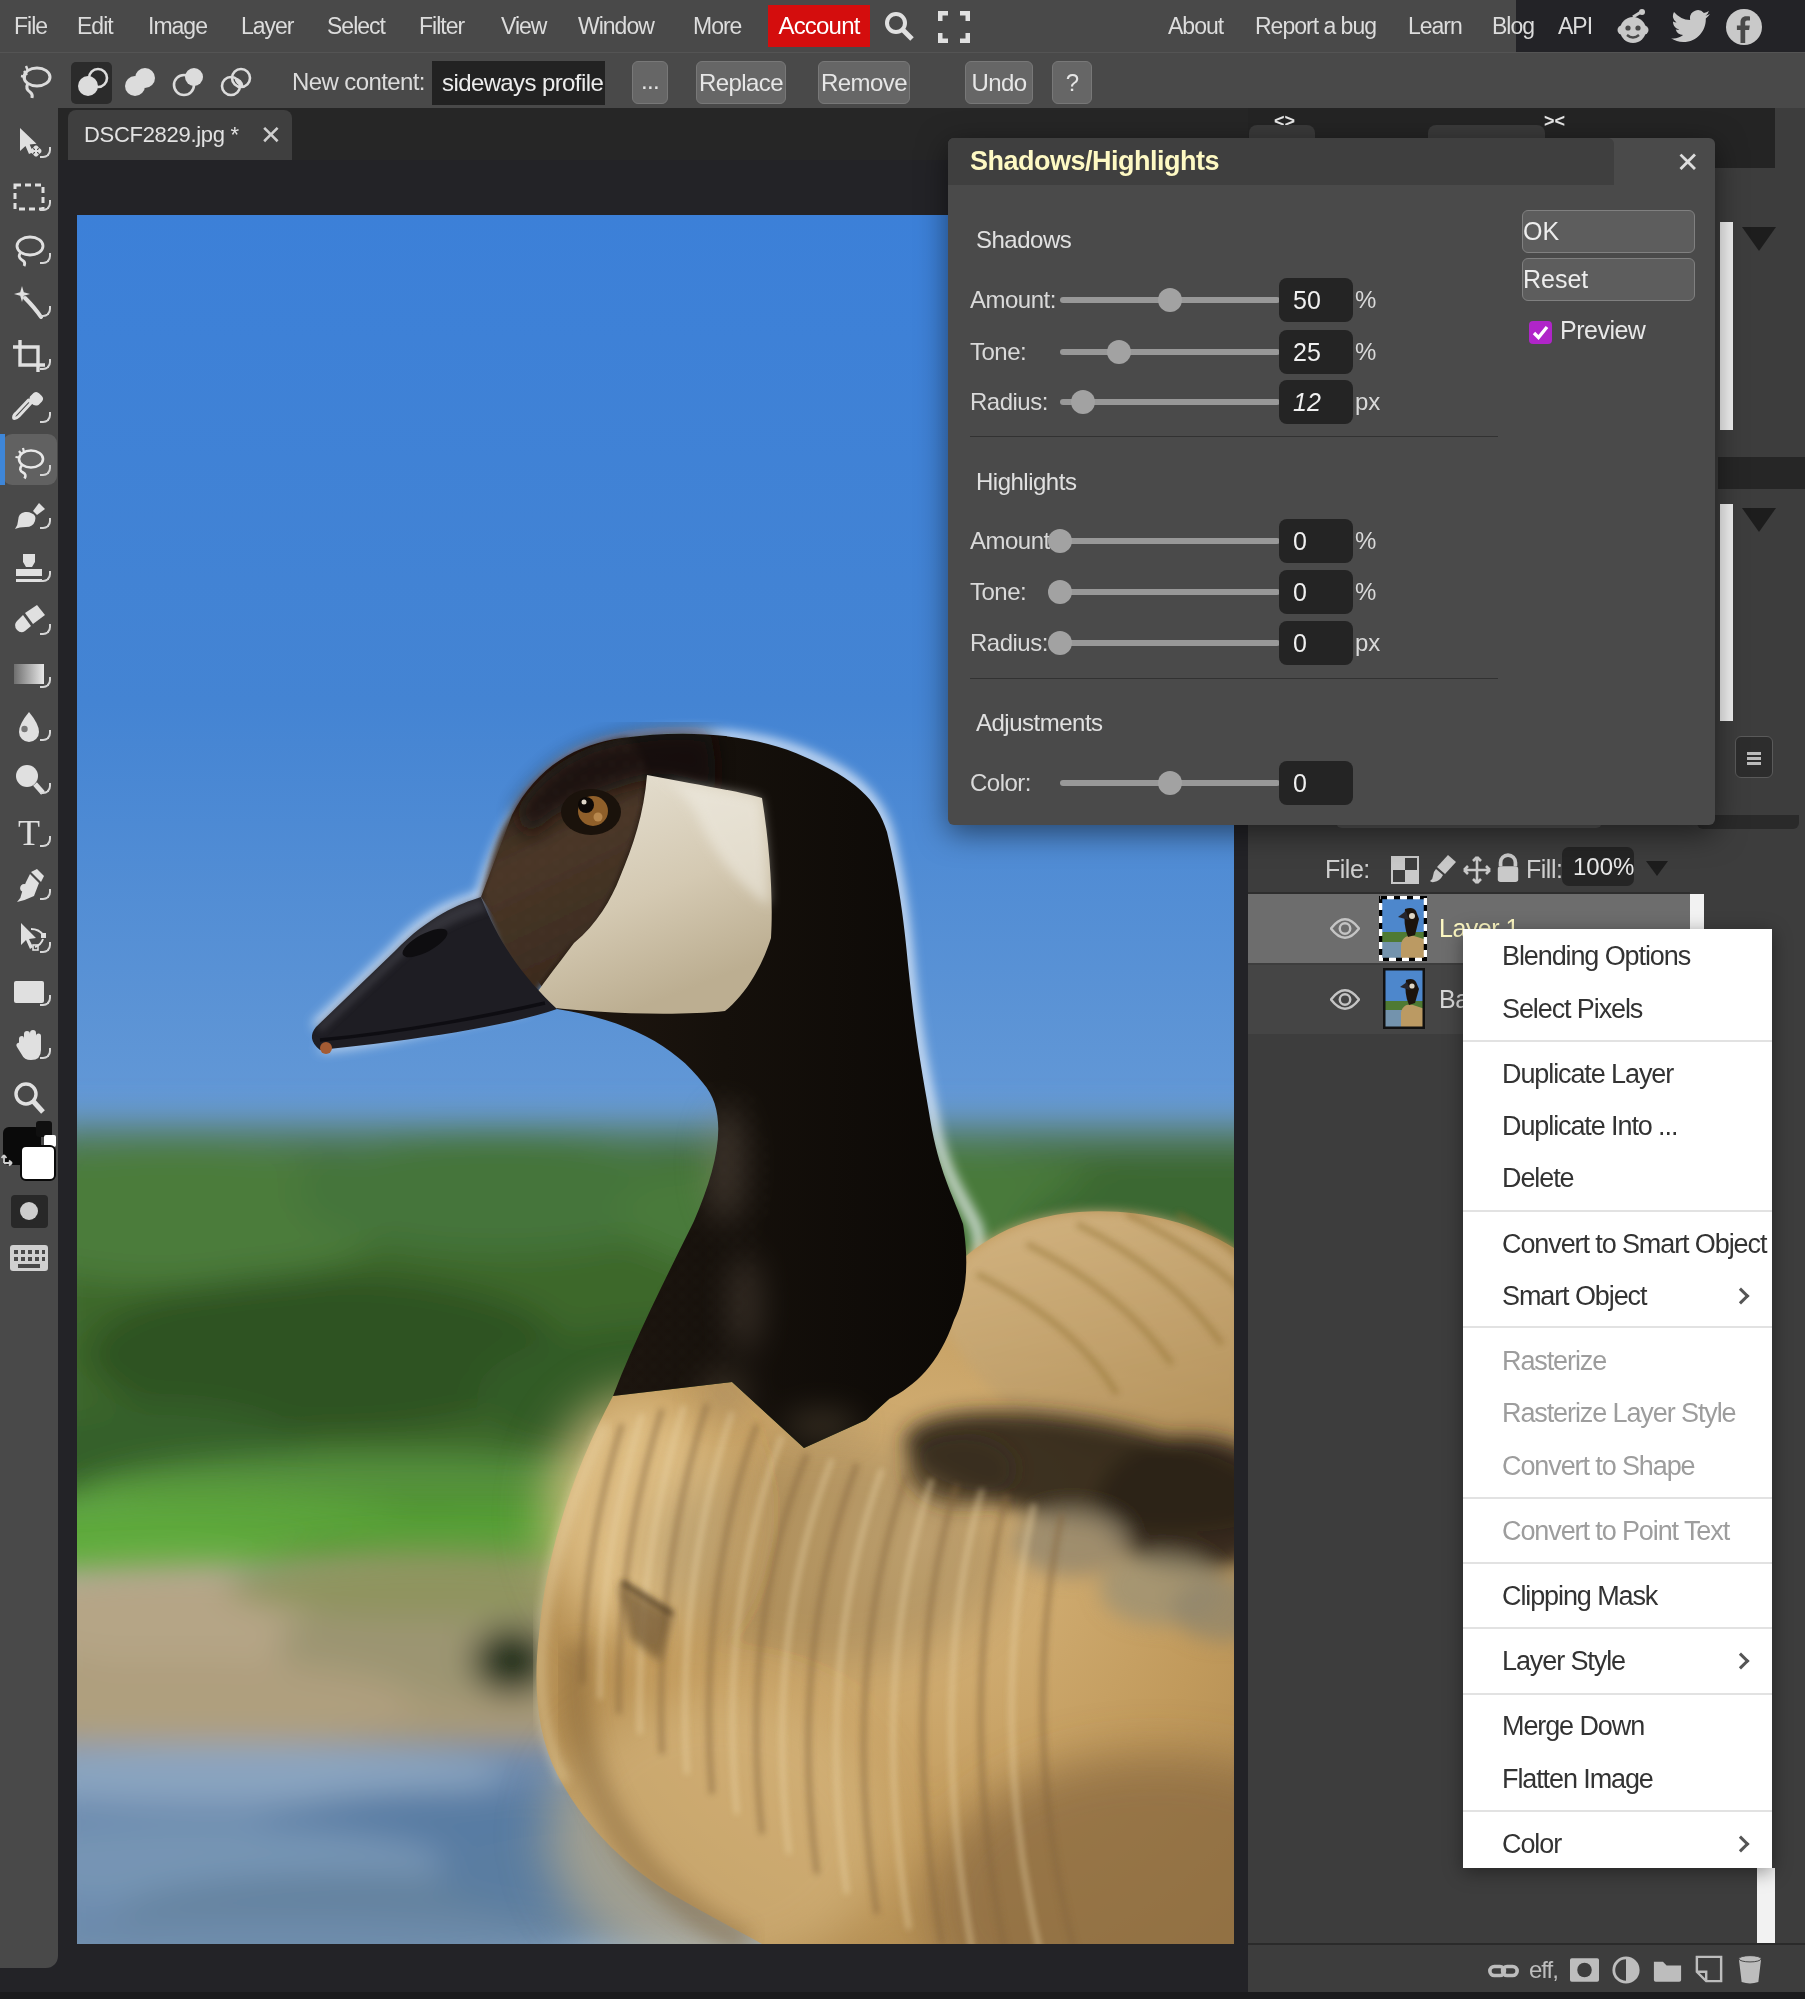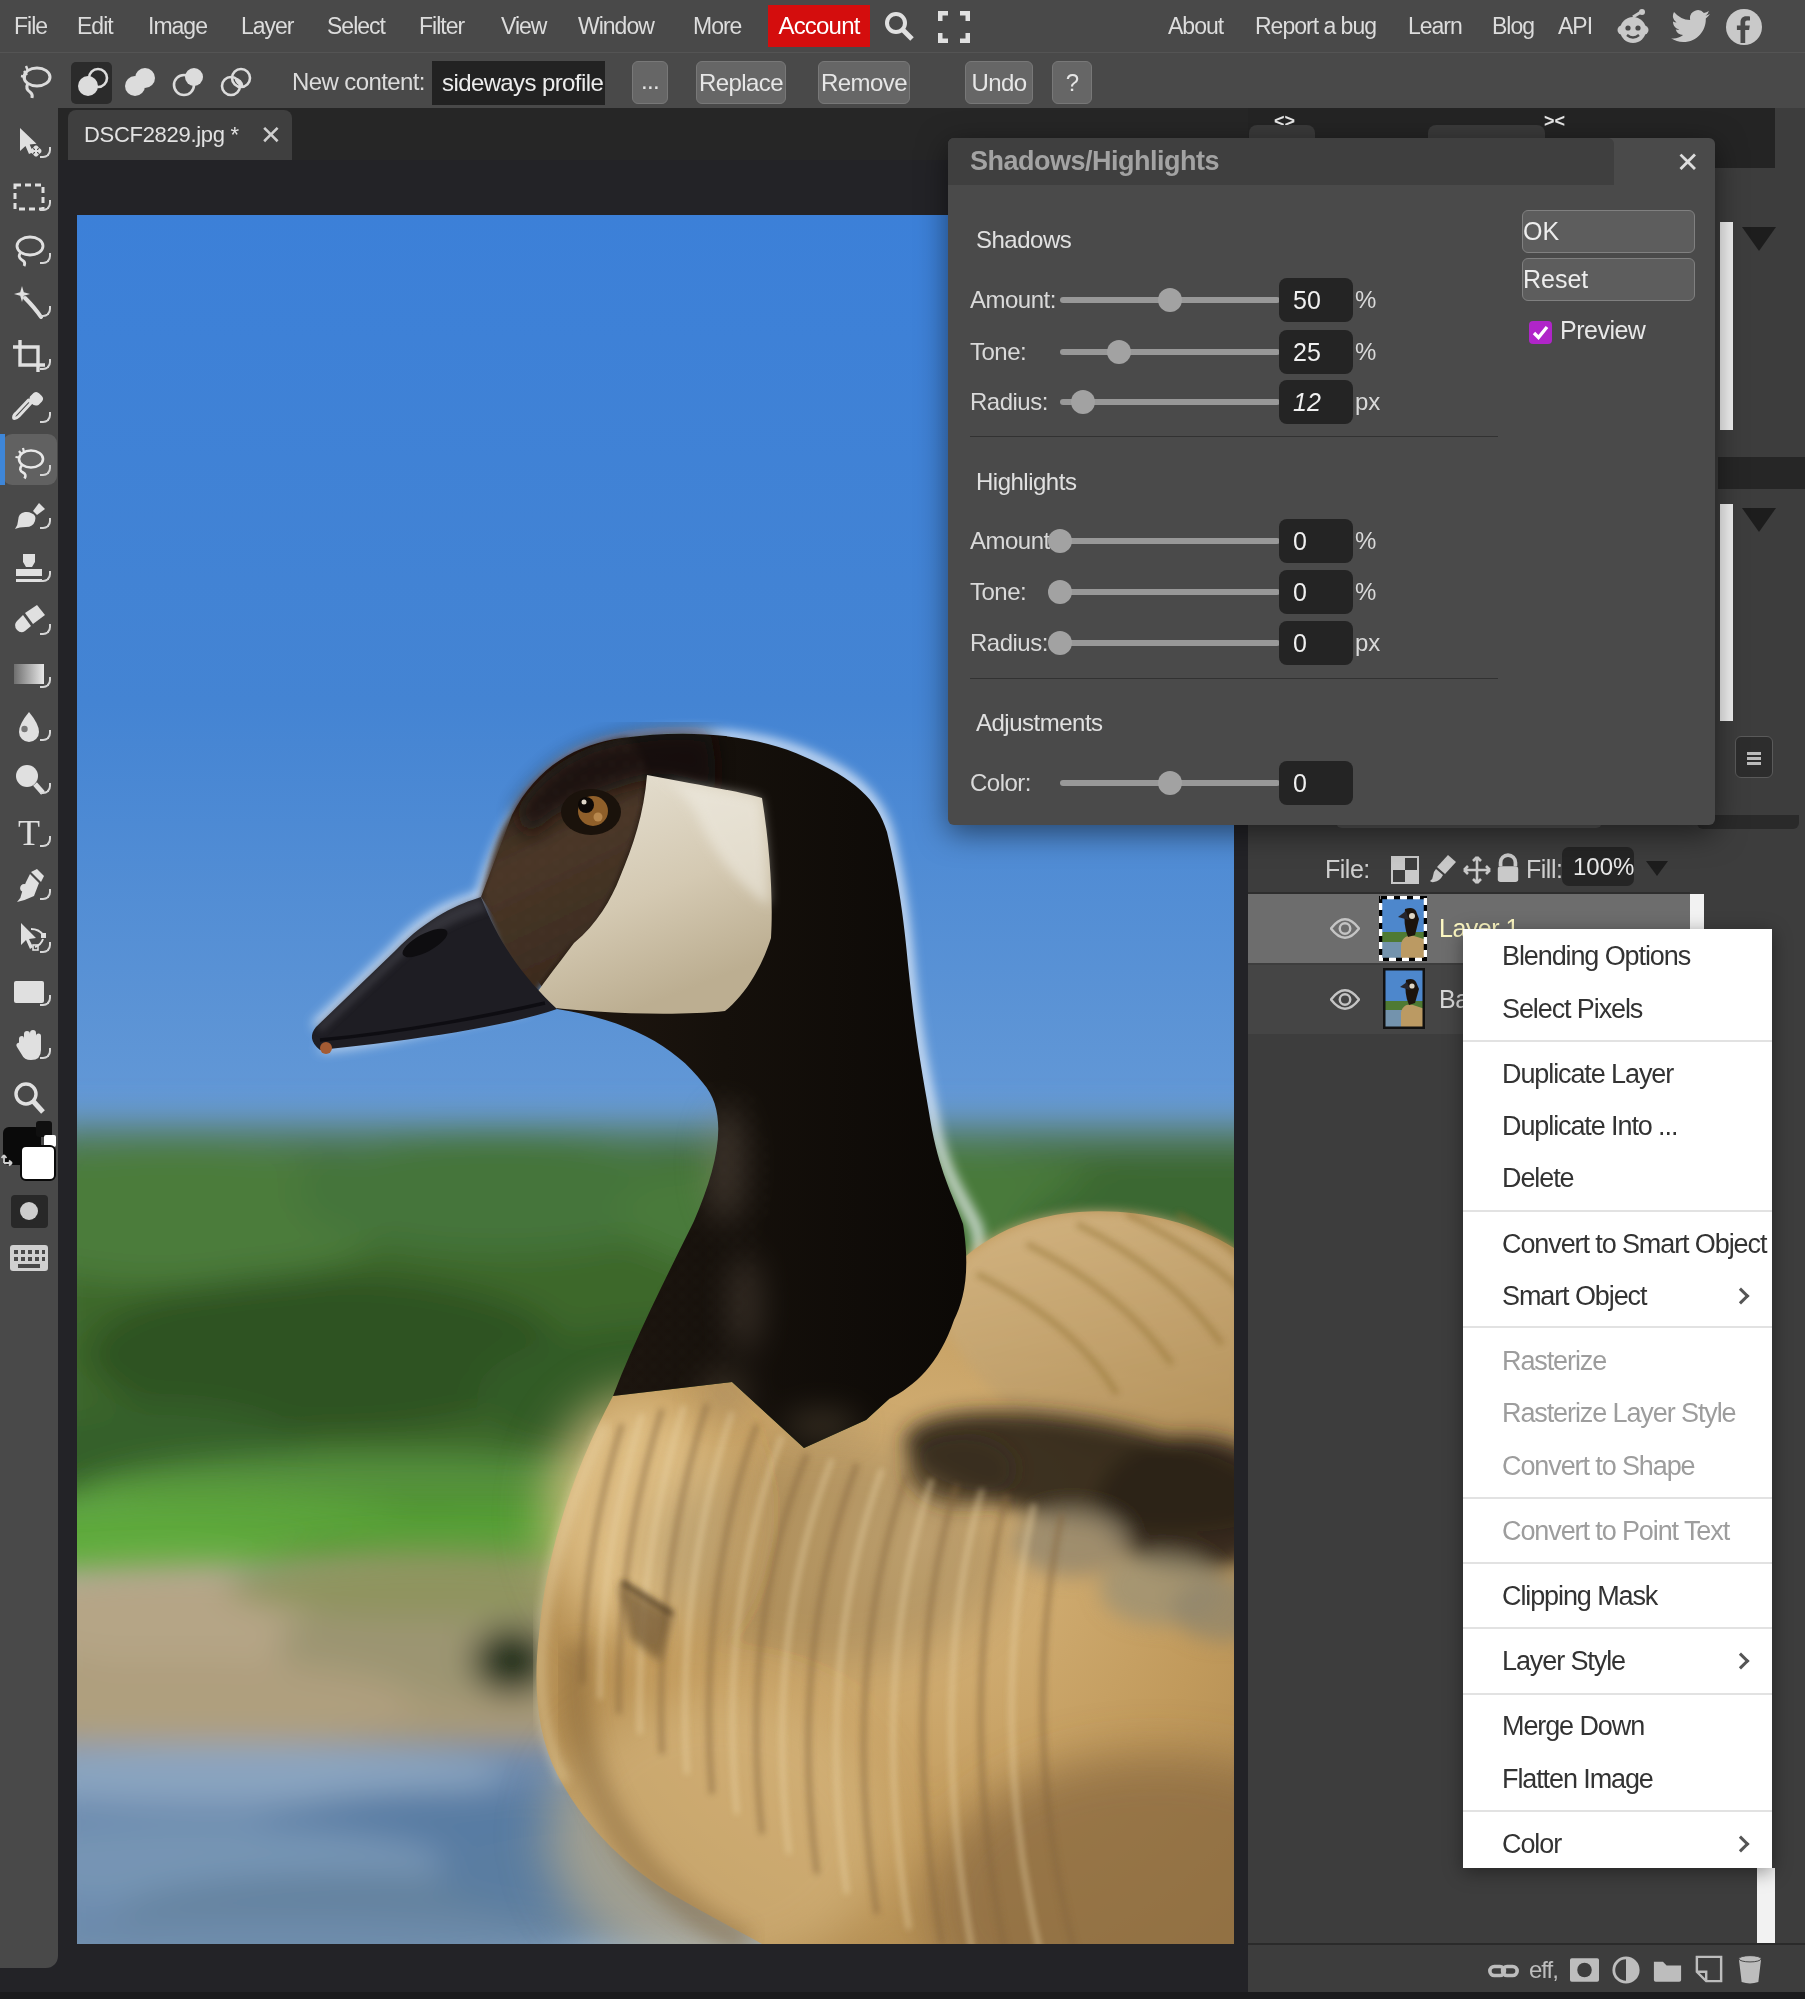--- a/index.html
+++ b/index.html
@@ -1,41 +1,41 @@
 <!DOCTYPE html>
 <html><head><meta charset="utf-8">
 <style>
   html,body{margin:0;padding:0;background:#232327;}
   *{box-sizing:border-box;}
   #app{position:relative;width:1805px;height:1999px;overflow:hidden;
        font-family:"Liberation Sans",sans-serif;color:#d6d6d6;background:#232327;}
   .abs{position:absolute;}
   
-  #menubar{left:0;top:0;width:1805px;height:52px;background:#494949;}
+  #menubar{left:0;top:0;width:1516px;height:52px;background:#494949;}
   #optbar{left:0;top:52px;width:1805px;height:56px;background:#494949;border-top:1px solid #545454;}
   .mitem{position:absolute;top:13px;font-size:23px;letter-spacing:-1px;color:#dcdcdc;white-space:nowrap;}
   #acct{position:absolute;left:768px;top:5px;width:102px;height:42px;background:#d40d0d;color:#fff;
         font-size:24px;letter-spacing:-0.8px;text-align:center;line-height:42px;}
   .btn{position:absolute;background:#666;border:1px solid #787878;border-radius:6px;color:#e6e6e6;
        font-size:24px;letter-spacing:-0.6px;text-align:center;}
   
   #toolbar{left:0;top:52px;width:58px;height:1916px;background:#494949;border-top:1px solid #545454;border-radius:0 0 12px 0;}
   .tool{position:absolute;left:11px;width:36px;height:36px;}
   
   #canvas{left:58px;top:108px;width:1190px;height:1891px;background:#232327;}
   #tabbar{position:absolute;left:0;top:0;width:1190px;height:52px;background:#262626;}
   #tab{position:absolute;left:10px;top:2px;width:224px;height:50px;background:#3f3f3f;border-radius:8px 8px 0 0;
        color:#e2e2e2;font-size:22px;letter-spacing:-0.3px;line-height:50px;}
   
   #rpanel{left:1248px;top:108px;width:557px;height:1891px;background:#3d3d3d;}
   
   #dialog{left:948px;top:138px;width:767px;height:687px;background:#4a4a4a;border-radius:6px;
           box-shadow:0 8px 30px rgba(0,0,0,.5);}
   #dtitle{position:absolute;left:0;top:0;width:666px;height:47px;background:#3f3f3f;border-radius:6px 6px 0 0;
-          color:#a3a3a3;font-size:27px;font-weight:bold;letter-spacing:-0.5px;line-height:47px;padding-left:22px;}
+          color:#fef9c3;font-size:27px;font-weight:bold;letter-spacing:-0.5px;line-height:47px;padding-left:22px;}
   .dlab{position:absolute;font-size:24px;letter-spacing:-0.5px;color:#d9d9d9;}
   .dsec{position:absolute;font-size:24px;letter-spacing:-0.5px;color:#e0e0e0;}
   .track{position:absolute;height:6px;background:#989898;border-radius:3px;}
   .knob{position:absolute;width:24px;height:24px;border-radius:50%;background:#a2a2a2;}
   .vbox{position:absolute;width:74px;height:44px;background:#242424;border-radius:8px;color:#f0f0f0;
         font-size:25px;line-height:44px;padding-left:14px;}
   .unit{position:absolute;font-size:24px;color:#d9d9d9;}
   .dbtn{position:absolute;left:574px;width:173px;height:43px;background:#5d5d5d;border:1px solid #808080;
         border-radius:6px;color:#ededed;font-size:25px;text-align:left;line-height:41px;}
   .dsep{position:absolute;left:22px;width:528px;height:1px;background:#323232;}

